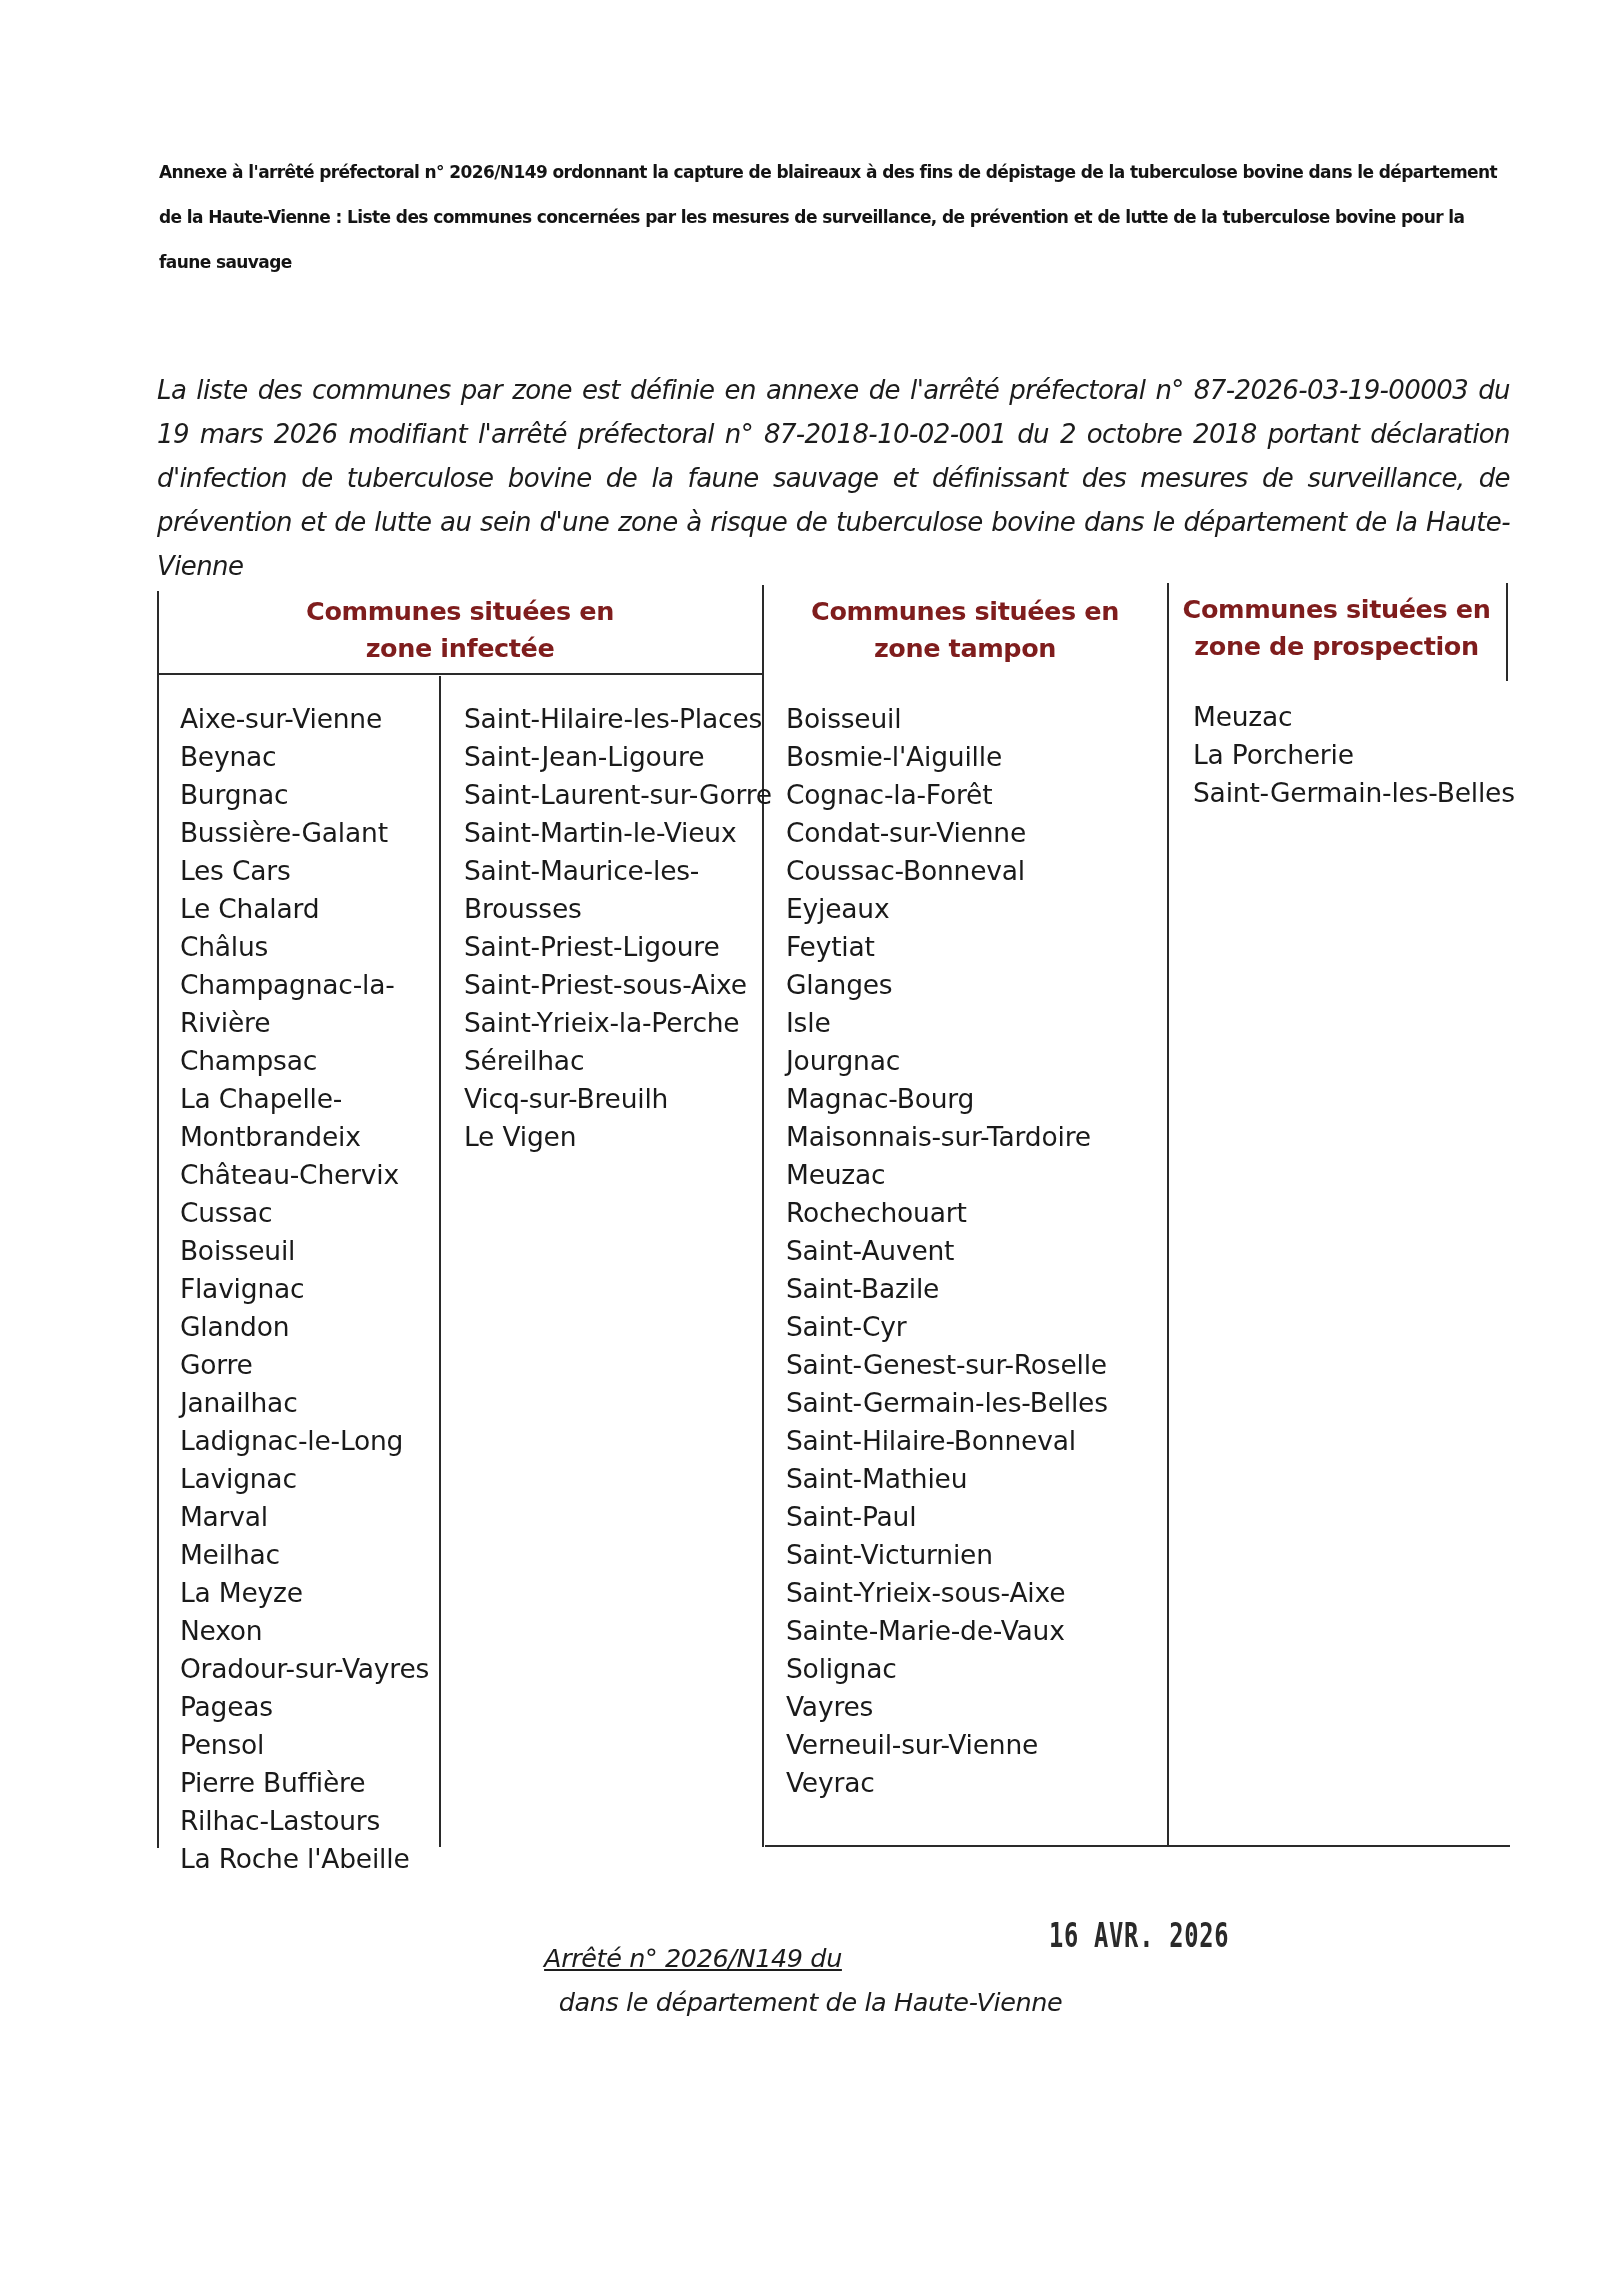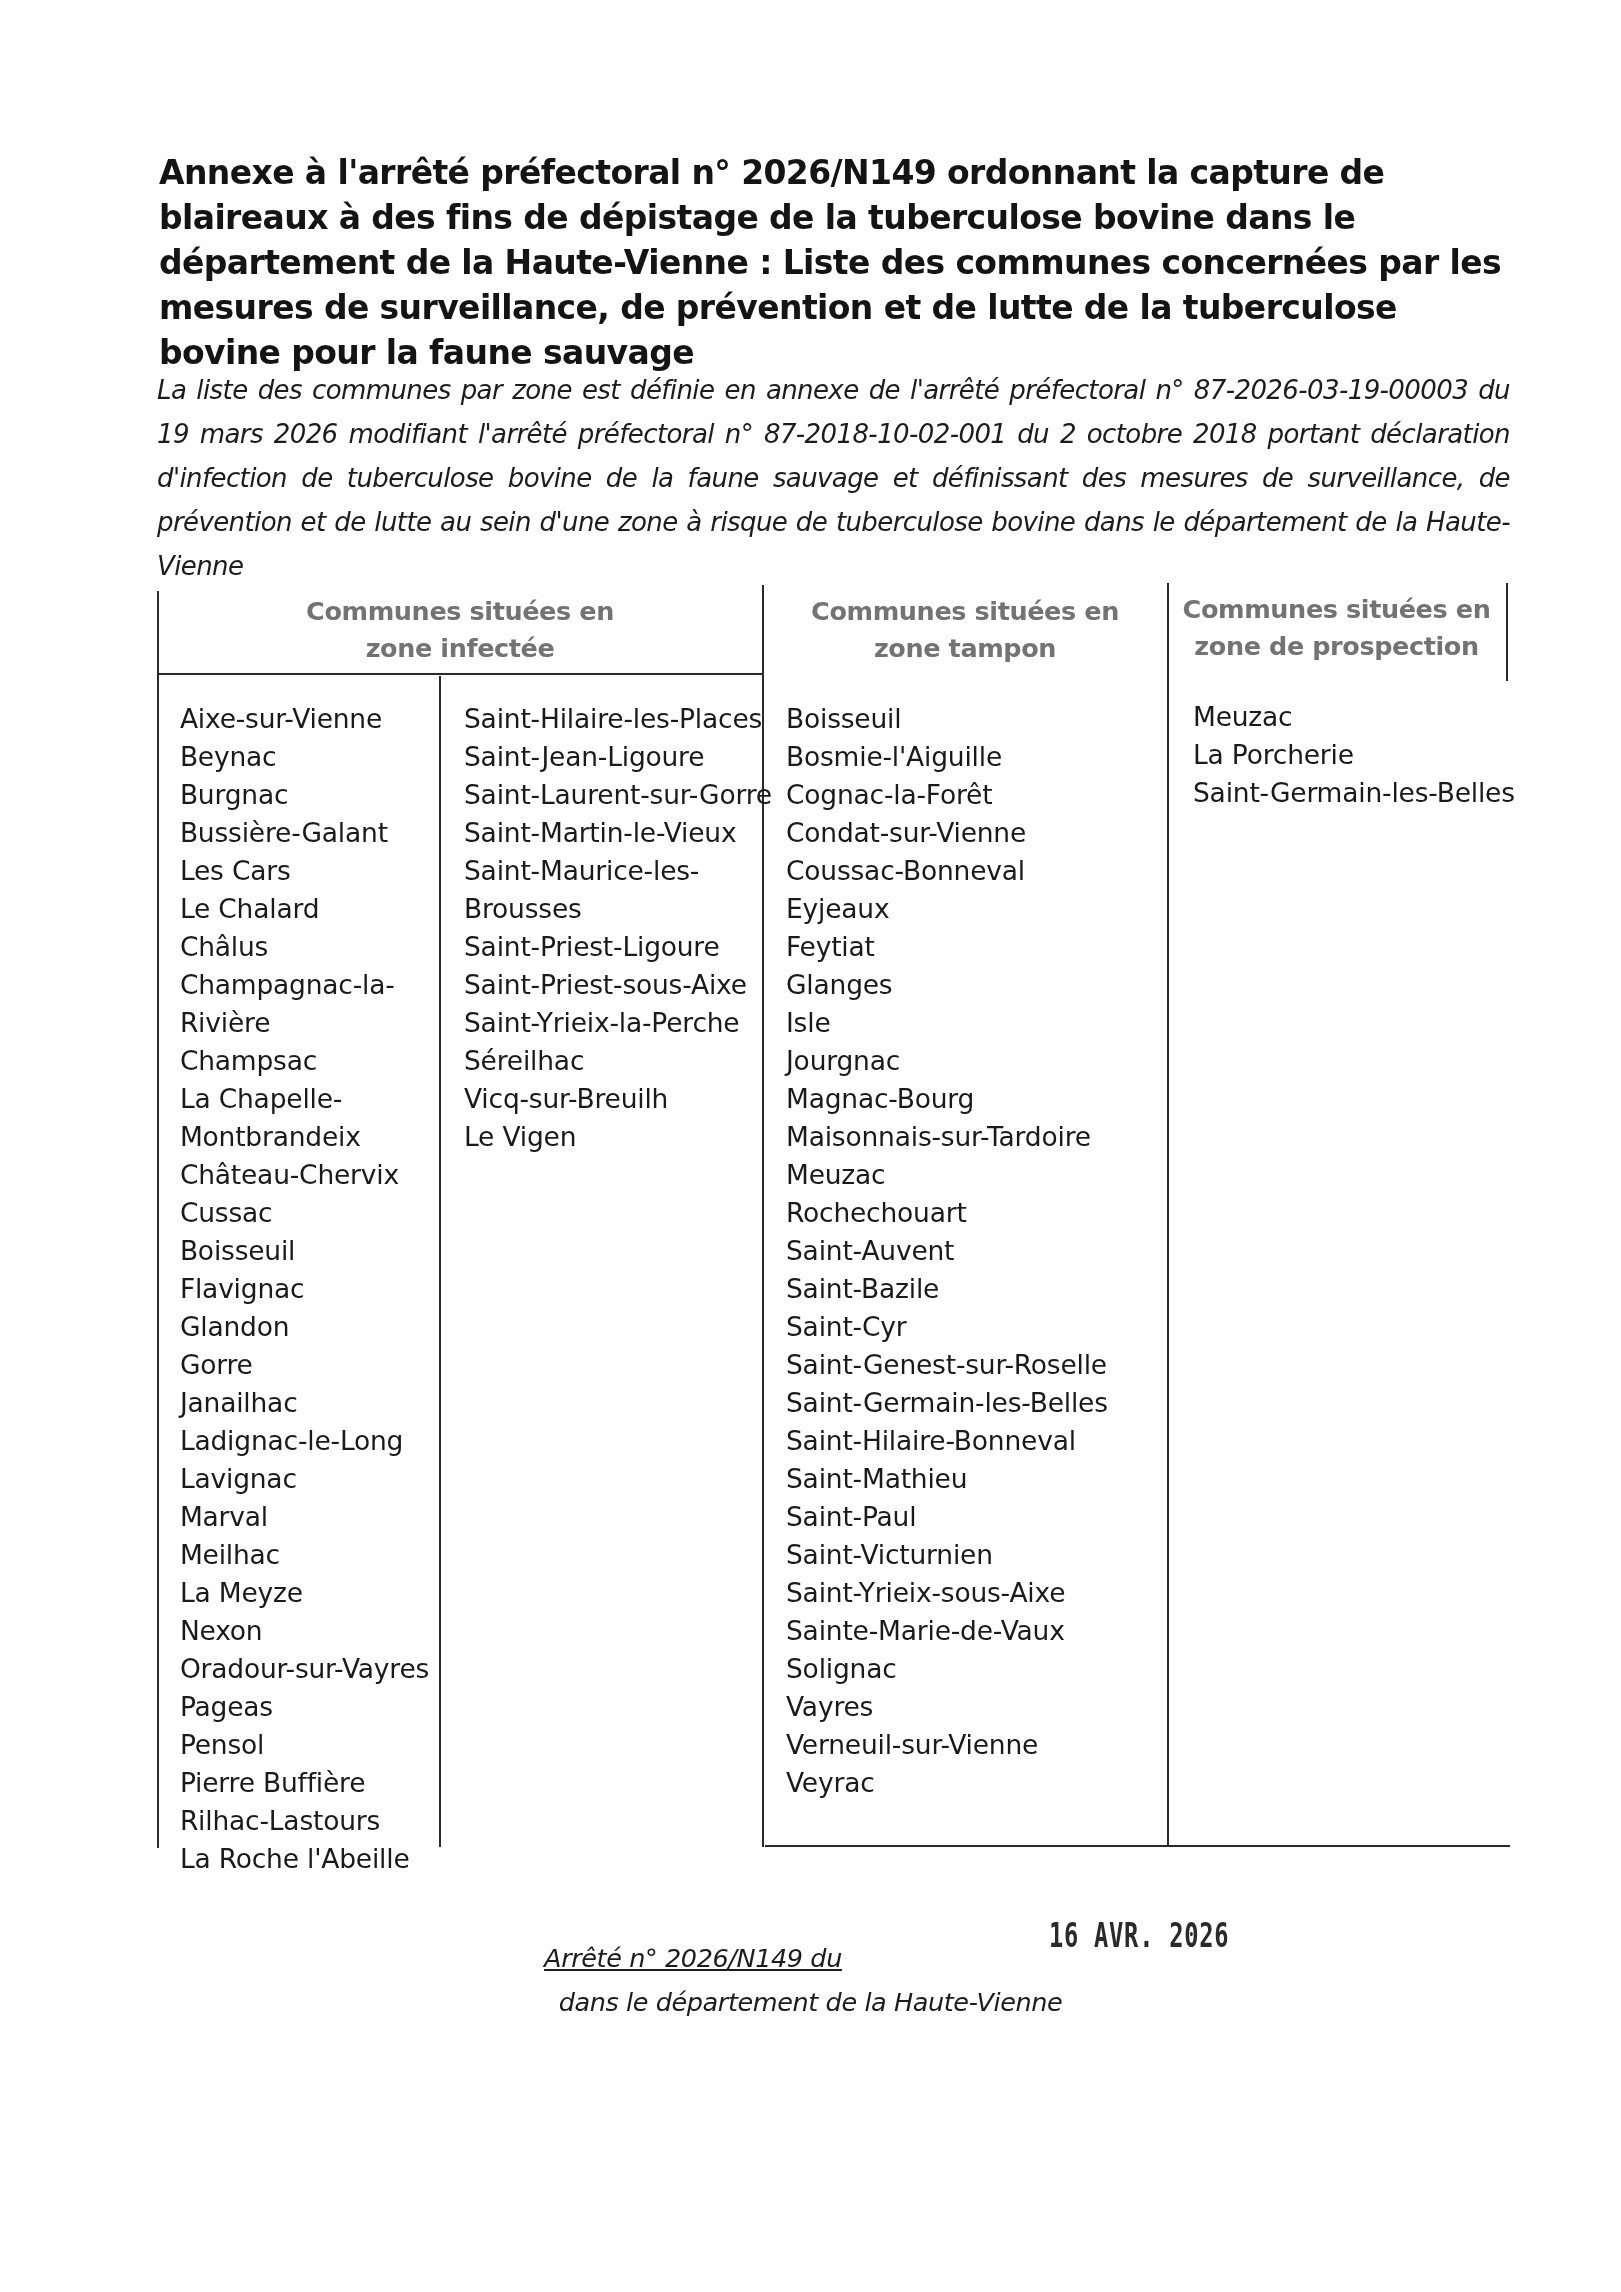--- a/index.html
+++ b/index.html
@@ -3,36 +3,36 @@
   <meta charset="utf-8">
   <style>
     html, body { margin: 0; padding: 0; background: #ffffff; }
     body {
       width: 1621px; height: 2293px; position: relative; overflow: hidden;
       font-family: "DejaVu Sans", "Liberation Sans", sans-serif;
       color: #1a1a1a;
     }
     .title {
       position: absolute; left: 159px; top: 150px; width: 1362px;
-      font-weight: bold; font-size: 33px; line-height: 45px;
+      font-weight: bold; font-size: 17px; line-height: 45px;
       letter-spacing: -0.6px; color: #141414;
     }
     .intro {
       position: absolute; left: 157px; top: 368px; width: 1353px;
       font-size: 26px; line-height: 44px; text-align: justify;
       letter-spacing: -0.6px; color: #1c1c1c; font-style: italic;
     }
     .table {
       position: absolute; left: 157px; top: 583px; width: 1353px; height: 1274px;
     }
     .vline { position: absolute; width: 0; border-left: 2px solid #2a2a2a; }
     .hline { position: absolute; height: 0; border-top: 2.9px solid #2a2a2a; }
     .hdr {
       position: absolute; text-align: center; font-weight: bold;
-      font-size: 25.5px; line-height: 37px; letter-spacing: -0.4px; color: #737373;
+      font-size: 25.5px; line-height: 37px; letter-spacing: -0.4px; color: #7f1d1d;
     }
     .col {
       position: absolute; margin: 17px; padding: 0; list-style: none;
       font-size: 26.5px; line-height: 38px; letter-spacing: -0.2px; color: #1a1a1a;
     }
     .col li { white-space: nowrap; }
     .footer {
       position: absolute; left: 196px; top: 1936px; width: 1229px;
       text-align: center; font-style: italic; font-size: 25.5px; line-height: 44px;
       letter-spacing: -0.4px; color: #1c1c1c;

